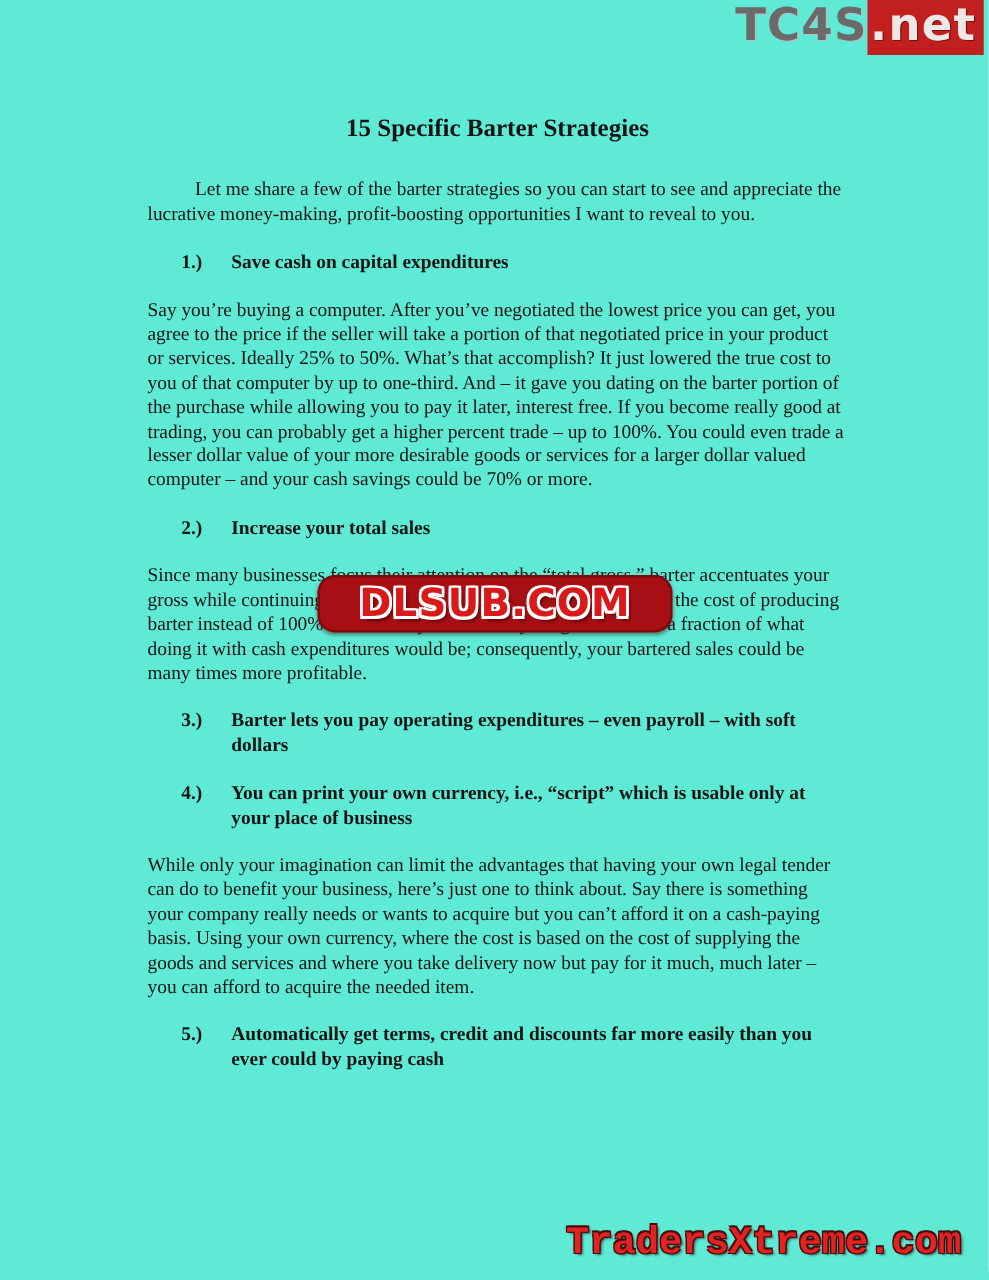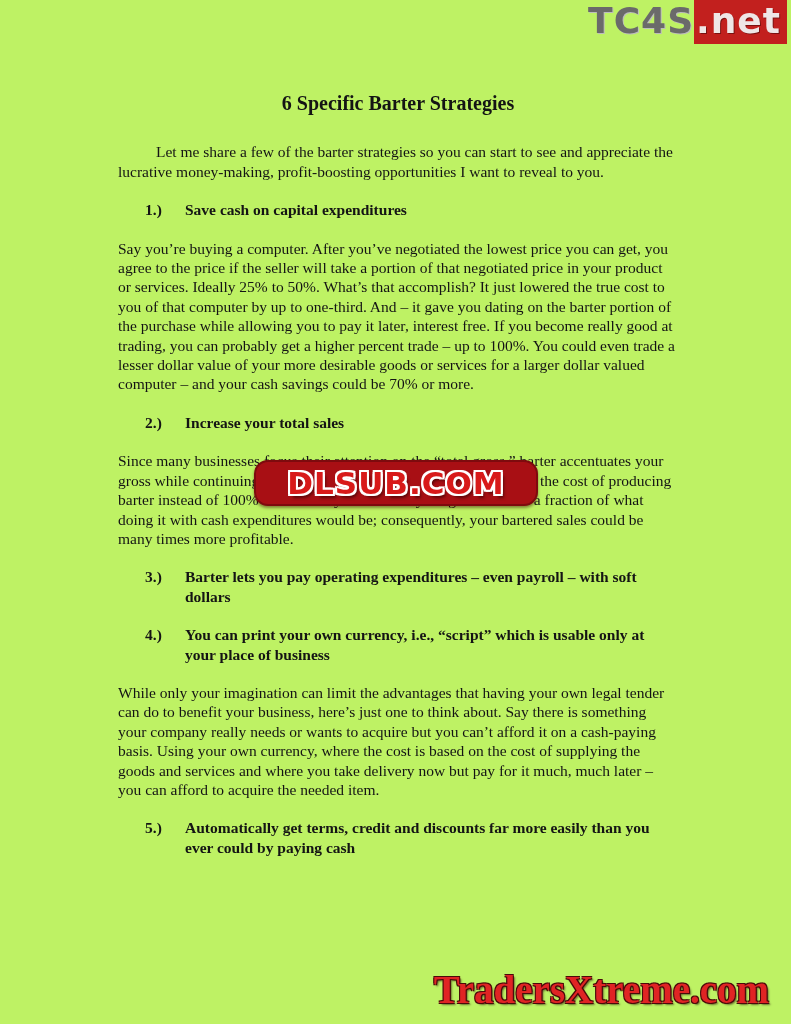--- a/index.html
+++ b/index.html
@@ -1,20 +1,20 @@
 <!DOCTYPE html>
 <html><head>
 <meta charset="utf-8">
 <style>
   html, body { margin:0; padding:0; background:#e9e9e9; }
   .page {
     position:relative;
     width:791px; height:1024px;
     margin:0 auto;
-    background:#bef264;
+    background:#5eead4;
     font-family:"Liberation Serif", serif;
     color:#141414;
     overflow:hidden;
   }
 
   
   .logo {
     position:absolute; top:0px; right:4px;
     font-family:"DejaVu Sans", sans-serif;
     font-weight:bold; font-size:36px; line-height:42px;
@@ -76,43 +76,43 @@
       -2px  0    0 #ffffff,  2px  0    0 #ffffff,
        0   -2px  0 #ffffff,  0    2px  0 #ffffff,
        3px  4px  3px rgba(40,0,0,0.6);
     white-space:nowrap;
   }
 
   
   .footer-mark {
     position:absolute;
     bottom:12px; right:22px;
-    font-family:Liberation Serif, serif;
+    font-family:Liberation Mono, monospace;
     font-weight:bold;
-    font-size:39px;
+    font-size:31px;
     color:#e02424;
     text-shadow:
       -1px -1px 0 #4a0a0a, 1px -1px 0 #4a0a0a,
       -1px  1px 0 #4a0a0a, 1px  1px 0 #4a0a0a,
        2px  2px 2px rgba(30,0,0,0.55);
     white-space:nowrap;
   }
 </style>
 </head>
 <body>
 
 <div class="page">
 
   <div class="logo">
     <span class="prefix">TC4S</span><span class="suffix">.net</span>
   </div>
 
   <div class="content">
 
-    <div class="title">6 Specific Barter Strategies</div>
+    <div class="title">15 Specific Barter Strategies</div>
 
     <p class="intro">Let me share a few of the barter strategies so you can start to see and appreciate the lucrative money-making, profit-boosting opportunities I want to reveal to you.</p>
 
     <div class="section-heading">
       <span class="num">1.)</span>
       <span class="heading-text">Save cash on capital expenditures</span>
     </div>
     <p class="body-para">Say you’re buying a computer.  After you’ve negotiated the lowest price you can get, you agree to the price if the seller will take a portion of that negotiated price in your product or services.  Ideally 25% to 50%.  What’s that accomplish?  It just lowered the true cost to you of that computer by up to one-third.  And – it gave you dating on the barter portion of the purchase while allowing you to pay it later, interest free.  If you become really good at trading, you can probably get a higher percent trade – up to 100%.  You could even trade a lesser dollar value of your more desirable goods or services for a larger dollar valued computer – and your cash savings could be 70% or more.</p>
 
     <div class="section-heading">

